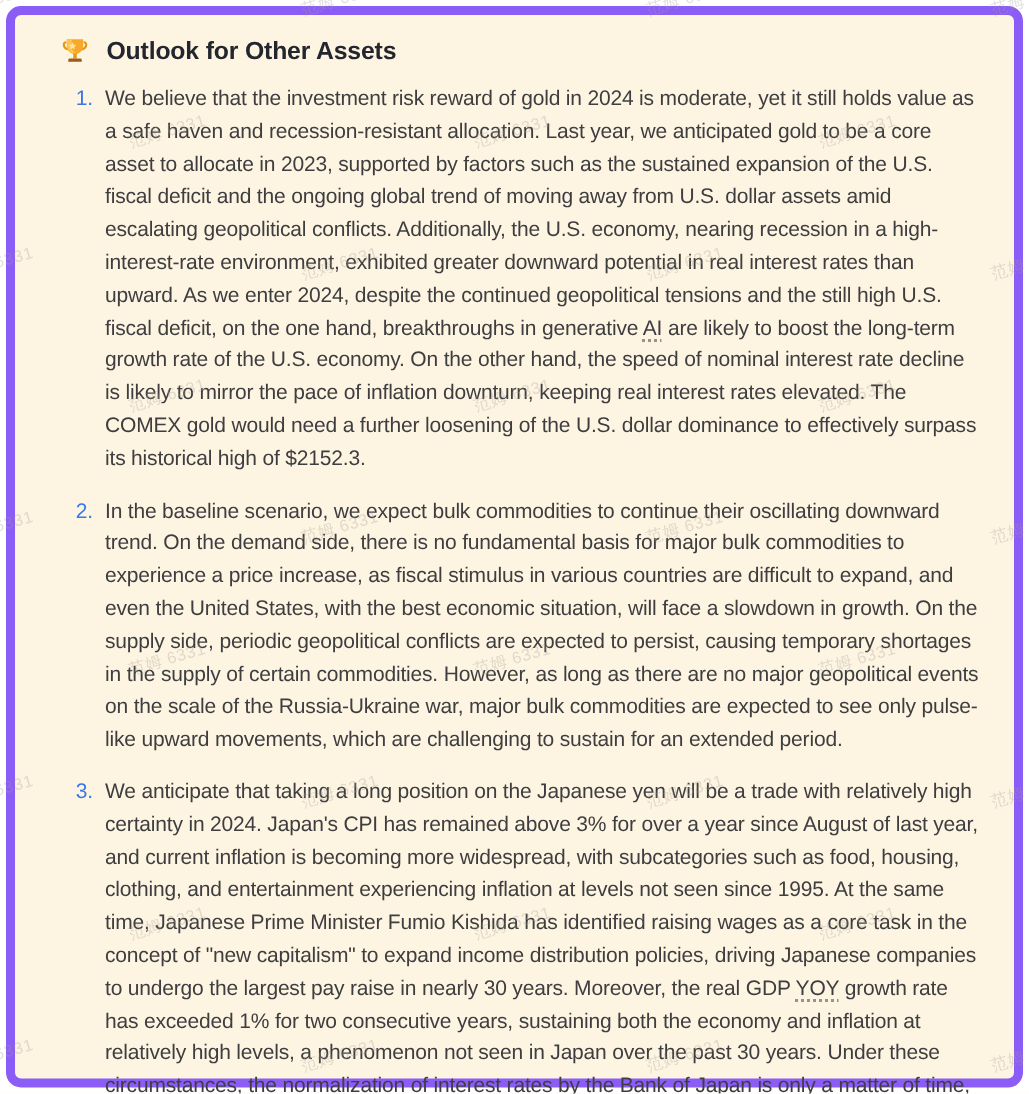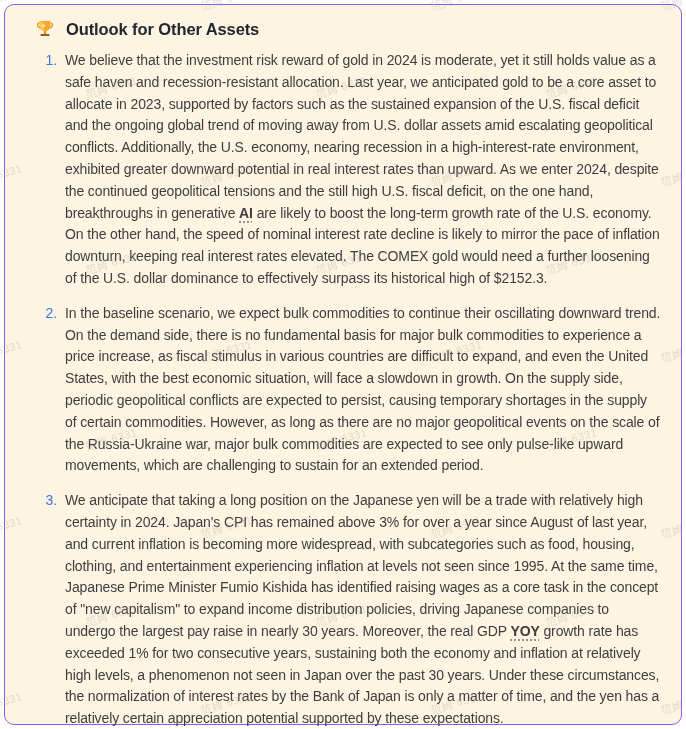--- a/index.html
+++ b/index.html
@@ -12,21 +12,21 @@
     font-family: "Liberation Sans", "DejaVu Sans", sans-serif;
     position: relative;
   }
   .card {
     position: absolute;
     left: 4px;
     top: 4px;
     right: 4px;
     bottom: 4px;
     background: #fdf4e2;
-    border: 1px solid #8b5cf6;
+    border: 6px solid #8b5cf6;
     border-radius: 10px;
     box-sizing: border-box;
     padding: 12px 20px 14px 28px;
     z-index: 1;
   }
   .card-header {
     display: flex;
     align-items: center;
     gap: 11px;
     margin: 2px 0 11px 2px;
@@ -69,21 +69,20 @@
     flex: 1;
     font-size: 14px;
     line-height: 21.8px;
     color: #3e3e40;
     letter-spacing: -0.12px;
     text-align: left;
   }
   .dotted-underline {
     text-decoration: underline dotted #97928a 1.5px;
     text-underline-offset: 3.5px;
-    font-weight: bold;
   }
   .watermark-layer {
     position: absolute;
     inset: 0;
     z-index: 5;
     pointer-events: none;
     overflow: hidden;
   }
   .watermark {
     position: absolute;

